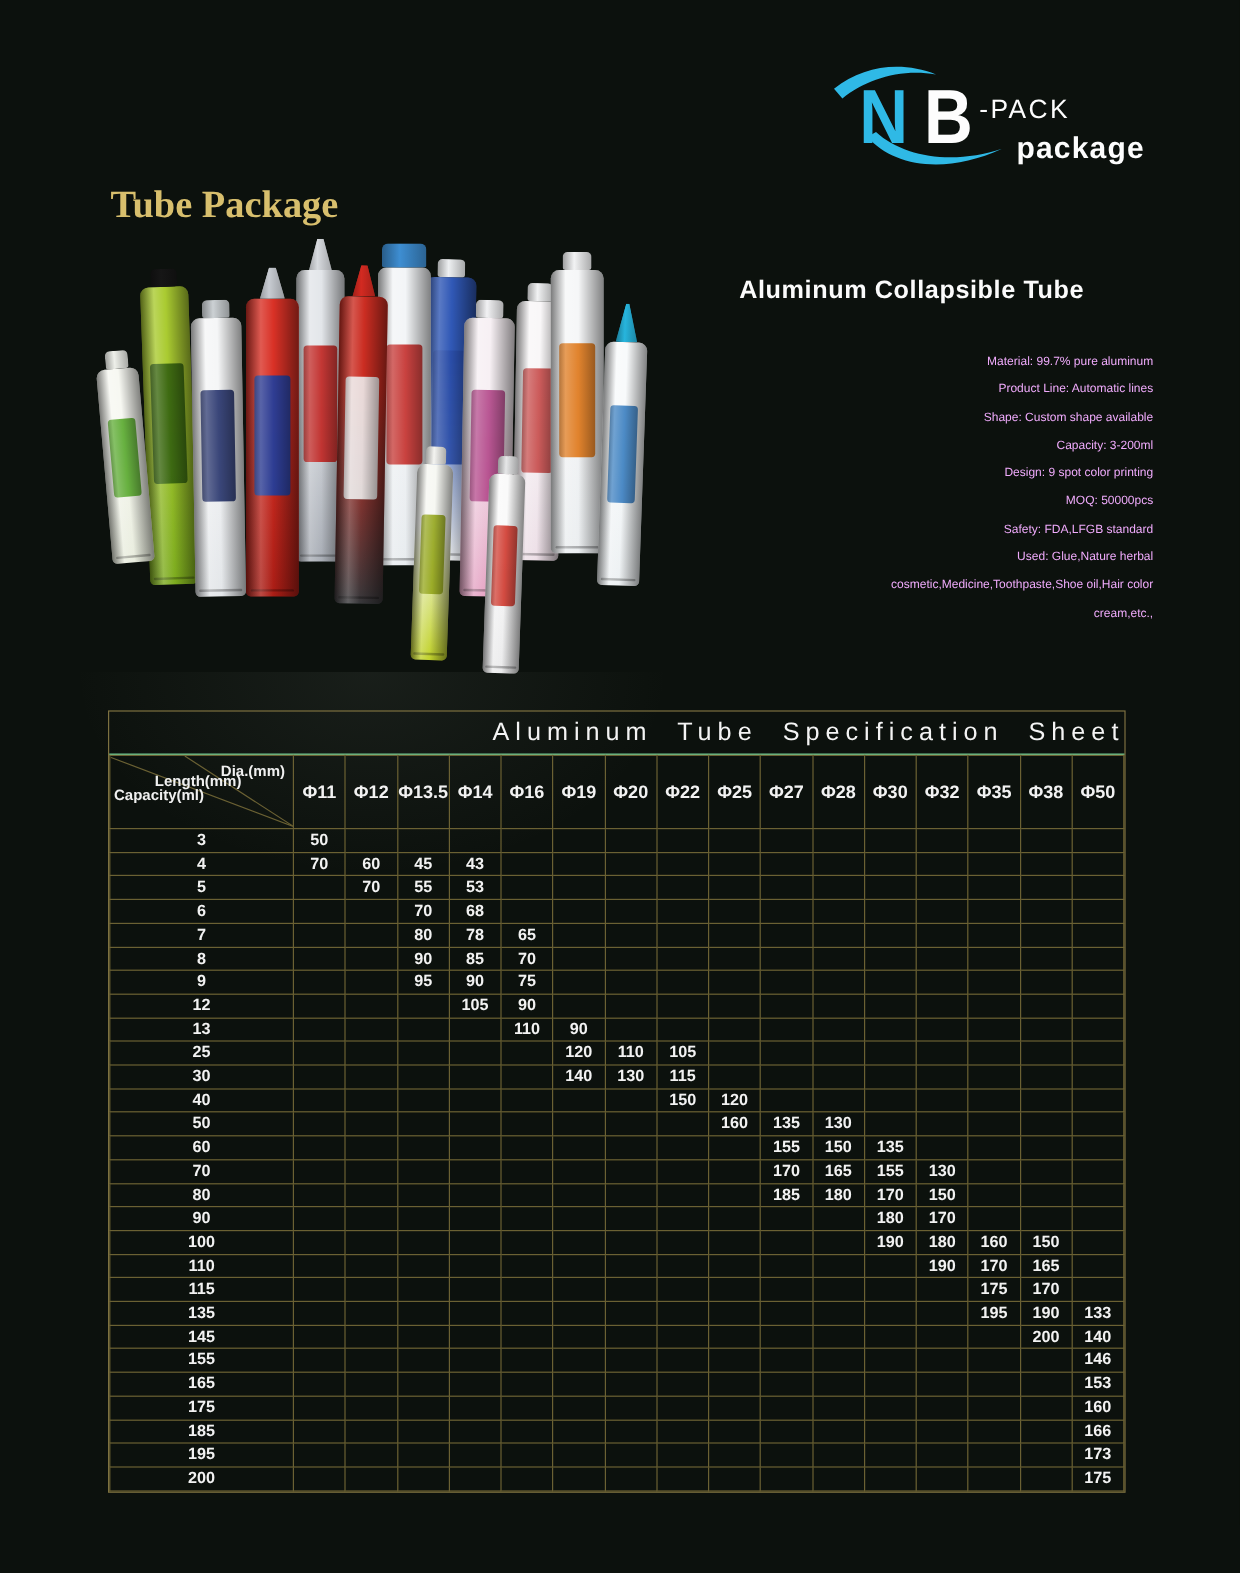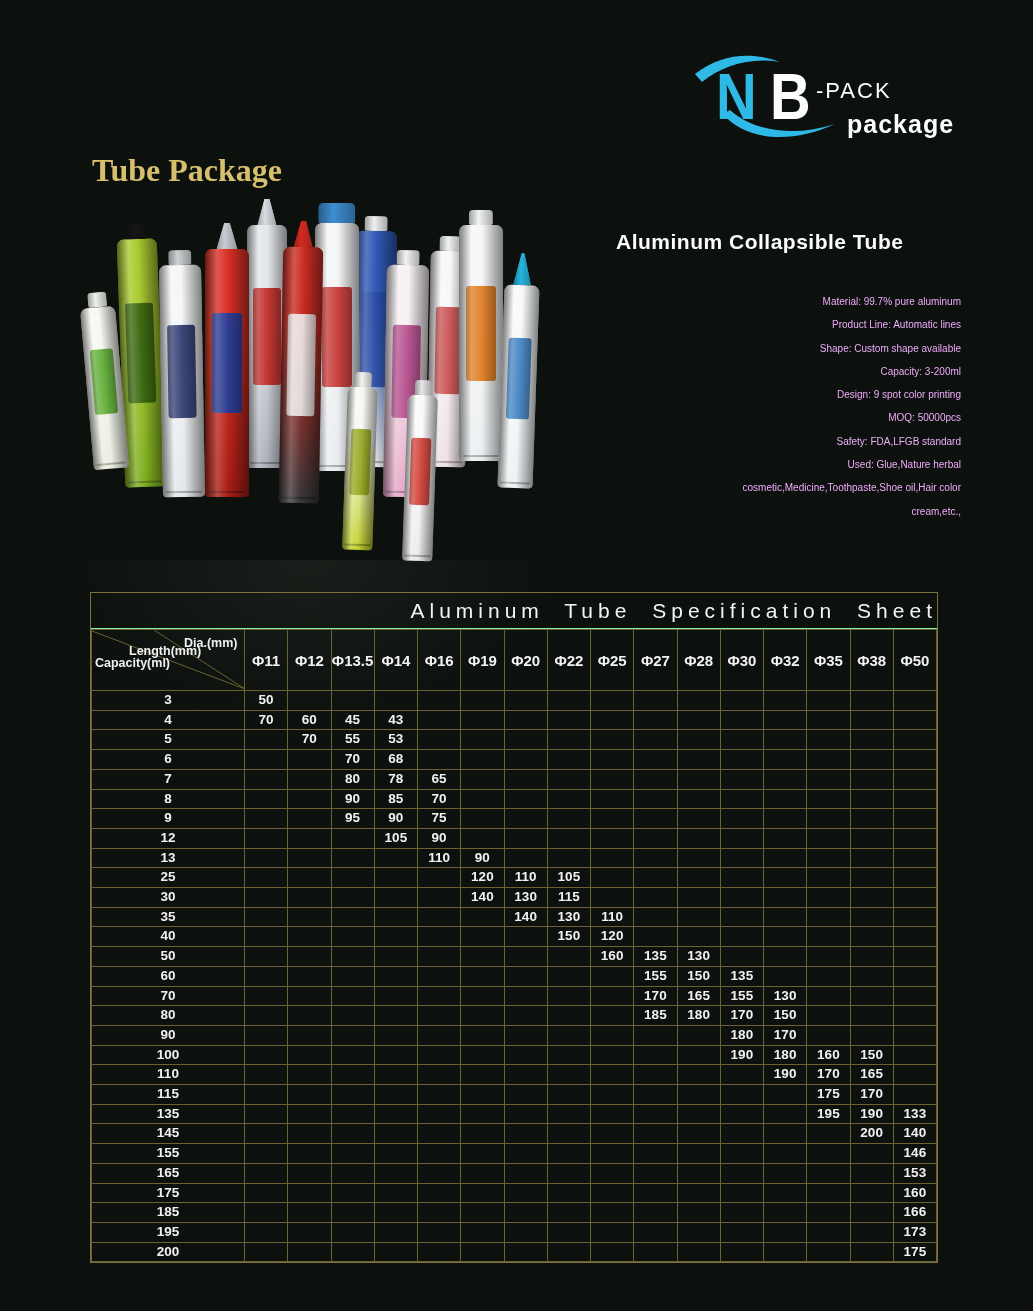--- a/index.html
+++ b/index.html
@@ -391,39 +391,20 @@
             <td class="val-cell"></td>
             <td class="val-cell"></td>
             <td class="val-cell"></td>
             <td class="val-cell"></td>
             <td class="val-cell"></td>
             <td class="val-cell"></td>
             <td class="val-cell"></td>
             <td class="val-cell"></td>
           </tr>
           <tr>
-            <td class="cap-cell">35</td>
-            <td class="val-cell"></td>
-            <td class="val-cell"></td>
-            <td class="val-cell"></td>
-            <td class="val-cell"></td>
-            <td class="val-cell"></td>
-            <td class="val-cell"></td>
-            <td class="val-cell">140</td>
-            <td class="val-cell">130</td>
-            <td class="val-cell">110</td>
-            <td class="val-cell"></td>
-            <td class="val-cell"></td>
-            <td class="val-cell"></td>
-            <td class="val-cell"></td>
-            <td class="val-cell"></td>
-            <td class="val-cell"></td>
-            <td class="val-cell"></td>
-          </tr>
-          <tr>
             <td class="cap-cell">40</td>
             <td class="val-cell"></td>
             <td class="val-cell"></td>
             <td class="val-cell"></td>
             <td class="val-cell"></td>
             <td class="val-cell"></td>
             <td class="val-cell"></td>
             <td class="val-cell"></td>
             <td class="val-cell">150</td>
             <td class="val-cell">120</td>

